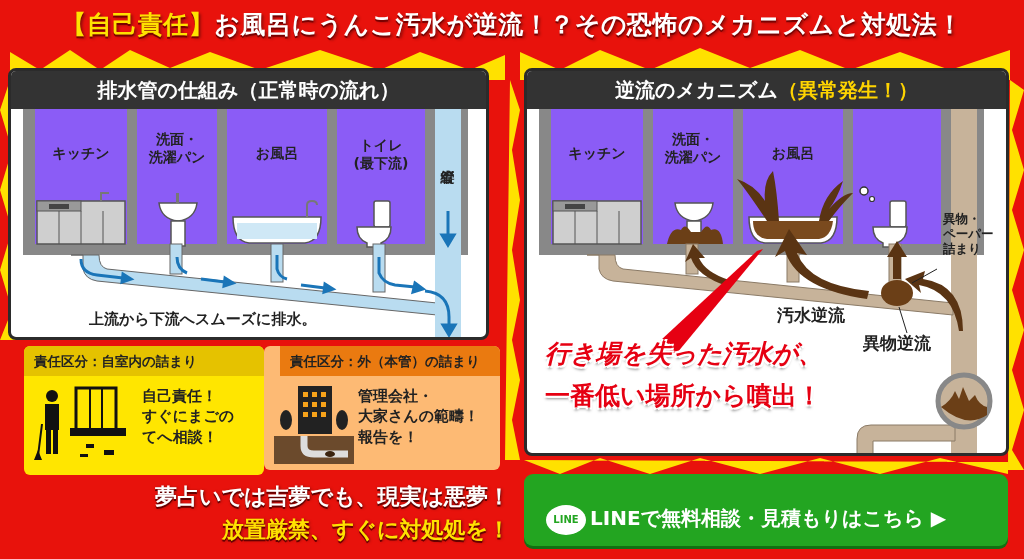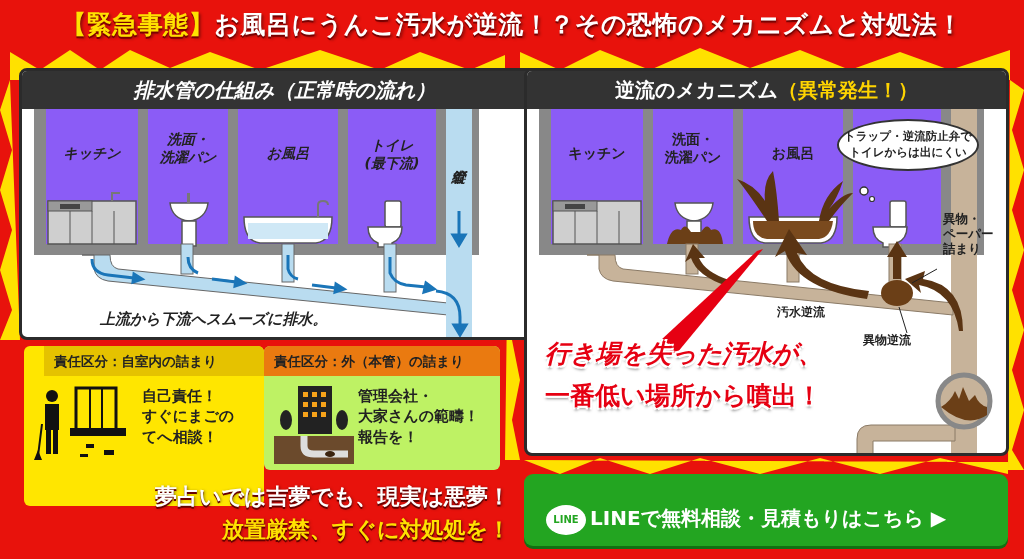--- a/index.html
+++ b/index.html
@@ -21,43 +21,43 @@
 .box-text{position:absolute;font-size:15px;color:#222;line-height:1.35}
 .bottom-text{position:absolute;left:20px;width:490px;text-align:right;white-space:nowrap}
 .line1{top:482px;font-size:22px;color:#fff;text-shadow:0 2px 0 #600,1px 1px 3px rgba(0,0,0,.5)}
 .line2{top:515px;font-size:22px;color:#ffe100;text-shadow:0 2px 0 #600,1px 1px 3px rgba(0,0,0,.5)}
 .cta{position:absolute;left:524px;top:474px;width:484px;height:72px;background:#23a521;border-radius:9px;box-shadow:0 3px 0 #127012;cursor:pointer}
 .cta-sub{position:absolute;top:6px;left:0;right:0;text-align:center;color:#fff;font-size:13px;white-space:nowrap}
 .cta-main{position:absolute;top:31px;left:66px;color:#fff;font-size:20px;white-space:nowrap}
 .line-logo{position:absolute;left:22px;top:31px;width:40px;height:30px;background:#fff;border-radius:50%;color:#23a521;font-size:10px;text-align:center;line-height:30px}
 .bubble{position:absolute;background:#fff;border:2px solid #333;border-radius:50%;font-size:11.5px;color:#222;text-align:center;line-height:1.35}
 .red-text{position:absolute;font-size:25px;color:#e60012;white-space:nowrap;text-shadow:-2px -2px 0 #fff,2px -2px 0 #fff,-2px 2px 0 #fff,2px 2px 0 #fff,0 3px 3px rgba(0,0,0,.5)}
-.small-label{position:absolute;font-size:12px;color:#222;white-space:nowrap;line-height:1.2}
+.small-label{position:absolute;font-size:17px;color:#222;white-space:nowrap;line-height:1.2}
 </style>
 </head>
 <body>
 
 <div class="root">
 
   <svg class="burst" width="1024" height="559" viewBox="0 0 1024 559">
     <g fill="#ffe100">
       <polygon points="10,52 40,70 70,50 100,70 130,50 170,68 210,52 260,70 320,50 380,70 420,52 470,70 505,55 505,80 10,80"></polygon>
       <polygon points="520,52 560,70 600,50 650,70 700,48 750,68 800,50 850,70 900,52 950,70 1010,50 1010,80 520,80"></polygon>
       <polygon points="1010,80 1024,90 1012,130 1024,170 1012,210 1024,250 1012,290 1024,330 1012,370 1024,410 1012,450 1024,470 1008,470"></polygon>
       <polygon points="10,80 0,110 12,150 0,190 12,230 0,270 12,310 0,340 20,340"></polygon>
       <polygon points="524,460 560,474 600,458 650,474 700,458 760,474 820,458 880,474 940,458 1008,474 1008,462"></polygon>
       <polygon points="510,80 520,110 512,150 520,200 512,250 520,300 512,340 520,380 512,420 520,460 505,460"></polygon>
     </g>
   </svg>
 
   <div class="title">
-    <span class="hl">【緊急事態】</span><span>お風呂にうんこ汚水が逆流！？その恐怖のメカニズムと対処法！</span>
-  </div>
-
-  <div class="panel" style="left:19px;top:68px;width:531px;height:272px;font-style:italic;">
+    <span class="hl">【自己責任】</span><span>お風呂にうんこ汚水が逆流！？その恐怖のメカニズムと対処法！</span>
+  </div>
+
+  <div class="panel" style="left:8px;top:68px;width:481px;height:272px;">
     <div class="panel-head">排水管の仕組み（正常時の流れ）</div>
 
     <div class="wall" style="left:12px;top:38px;width:445px;height:146px;"></div>
     <div class="room" style="left:24px;top:38px;width:92px;height:135px;">
       <div class="room-label" style="top:36px">キッチン</div>
     </div>
     <div class="room" style="left:126px;top:38px;width:80px;height:135px;">
       <div class="room-label" style="top:22px;white-space:pre-line">洗面・
 洗濯パン</div>
     </div>
@@ -119,42 +119,42 @@
         <path d="M414 220 q24 2 24 26 v10"></path>
           <polygon points="432,254 438,264 444,254" fill="#1a75b8"></polygon>
         <line x1="437" y1="140" x2="437" y2="165"></line>
           <polygon points="431,164 437,174 443,164" fill="#1a75b8"></polygon>
       </g>
     </svg>
     <div class="caption" style="left:428px;top:88px;font-size:14px;writing-mode:vertical-rl;">縦管</div>
     <div class="caption" style="left:78px;top:239px;">上流から下流へスムーズに排水。</div>
   </div>
 
-  <div class="box" style="left:24px;top:346px;width:240px;height:160px;background:#ffe600;padding-left:20px;">
+  <div class="box" style="left:24px;top:346px;width:240px;height:129px;background:#ffe600;">
     <div class="box-head" style="background:#e5c200">責任区分：自室内の詰まり</div>
     <svg style="position:absolute;left:10px;top:38px" width="100" height="80">
       <circle cx="18" cy="12" r="6" fill="#111"></circle>
       <rect x="11" y="20" width="14" height="26" fill="#111"></rect>
       <rect x="12" y="46" width="5" height="24" fill="#111"></rect>
         <rect x="19" y="46" width="5" height="24" fill="#111"></rect>
       <line x1="8" y1="40" x2="4" y2="72" stroke="#111" stroke-width="2"></line>
       <polygon points="0,76 4,66 8,76" fill="#111"></polygon>
       <rect x="42" y="4" width="40" height="46" fill="none" stroke="#111" stroke-width="3"></rect>
       <line x1="56" y1="4" x2="56" y2="50" stroke="#111" stroke-width="2"></line>
         <line x1="68" y1="4" x2="68" y2="50" stroke="#111" stroke-width="2"></line>
       <rect x="36" y="44" width="56" height="8" fill="#111"></rect>
       <rect x="52" y="60" width="8" height="4" fill="#111"></rect>
         <rect x="70" y="66" width="10" height="5" fill="#111"></rect>
         <rect x="46" y="70" width="8" height="3" fill="#111"></rect>
     </svg>
     <div class="box-text" style="left:118px;top:40px;width:118px;white-space:pre-line">自己責任！
 すぐにまごの
 てへ相談！</div>
   </div>
-  <div class="box" style="left:264px;top:346px;width:236px;height:124px;background:#bef264;">
+  <div class="box" style="left:264px;top:346px;width:236px;height:124px;background:#fdba74;padding-left:16px;">
     <div class="box-head" style="background:#ea7a10">責任区分：外（本管）の詰まり</div>
     <svg style="position:absolute;left:10px;top:40px" width="90" height="80">
       <rect x="24" y="0" width="34" height="48" fill="#222"></rect>
       <g fill="#f6a21a">
           <rect x="29" y="6" width="5" height="5"></rect>
           <rect x="38" y="6" width="5" height="5"></rect>
           <rect x="47" y="6" width="5" height="5"></rect>
           <rect x="29" y="16" width="5" height="5"></rect>
           <rect x="38" y="16" width="5" height="5"></rect>
           <rect x="47" y="16" width="5" height="5"></rect>
@@ -247,22 +247,20 @@
 
       <line x1="385" y1="212" x2="410" y2="198" stroke="#222"></line>
       <line x1="372" y1="236" x2="380" y2="262" stroke="#222"></line>
 
       <g>
         <circle cx="437" cy="330" r="26" fill="#c7b39a" stroke="#888" stroke-width="5"></circle>
         <path d="M414 336 q10 -6 14 -16 l4 8 l4 -12 l6 14 l6 -6 q4 10 12 12 v8 q-20 14 -46 -8z" fill="#6b3f17"></path>
       </g>
     </svg>
 
-    <div class="bubble" style="left:310px;top:48px;width:142px;height:52px;padding-top:8px;white-space:pre-line">トラップ・逆流防止弁で
-トイレからは出にくい</div>
     <div class="small-label" style="left:416px;top:140px;white-space:pre-line;font-size:12.5px;background:rgba(255,255,255,.0)">異物・
 ペーパー
 詰まり</div>
     <div class="small-label" style="left:250px;top:234px;">汚水逆流</div>
     <div class="small-label" style="left:336px;top:262px;">異物逆流</div>
     <div class="red-text" style="left:18px;top:266px;font-style:italic;">行き場を失った汚水が、</div>
     <div class="red-text" style="left:18px;top:308px;text-align:right;">一番低い場所から噴出！</div>
   </div>
 
   <div class="cta">

